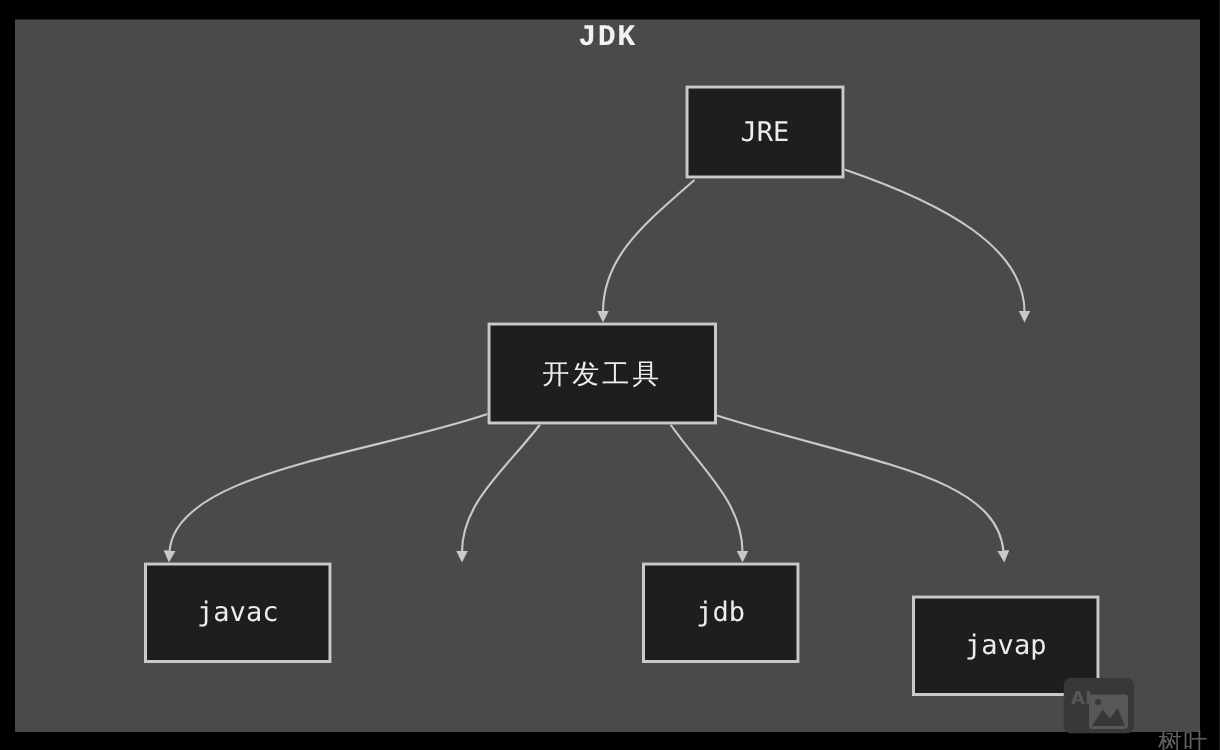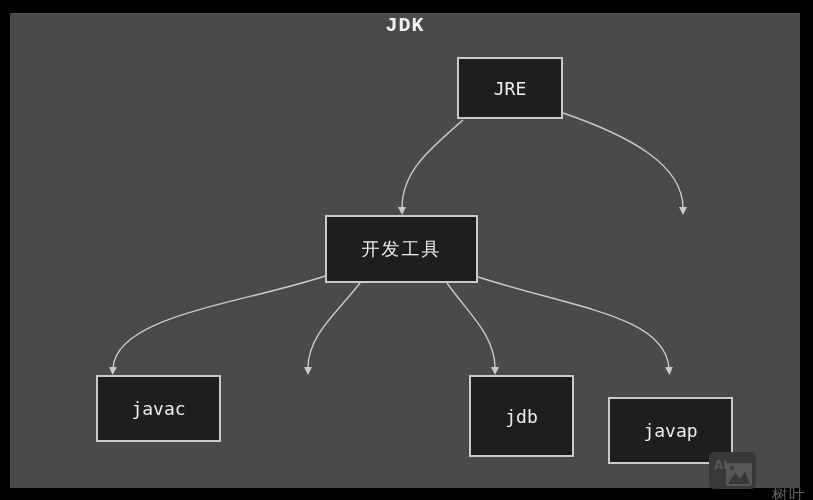--- a/index.html
+++ b/index.html
@@ -28,21 +28,21 @@
     display:flex;align-items:center;justify-content:center;
     font-size:18px;
   }
   .node.latin{font-family:"DejaVu Sans Mono",monospace;}
   .node.cjk{font-family:"Liberation Sans","DejaVu Sans",sans-serif;letter-spacing:2px;}
   .n-jre{left:447px;top:44px;width:106px;height:62px;}
   .n-dev{left:315px;top:202px;width:153px;height:68px;}
   .n-extra{left:594px;top:202px;width:155px;height:68px;}
   .n-javac{left:42px;top:362px;width:125px;height:67px;margin-left:44px;}
   .n-javadoc{left:227px;top:362px;width:146px;height:67px;}
-  .n-jdb{left:459px;top:362px;width:105px;height:82px;}
+  .n-jdb{left:418px;top:362px;width:105px;height:67px;}
   .n-javap{left:598px;top:384px;width:125px;height:67px;}
   .watermark{
     position:absolute;left:709px;top:452px;
     display:flex;align-items:flex-start;gap:16px;
   }
   .watermark-text{
     color:#5f5f5f;font-size:16px;font-weight:normal;
     font-family:"Liberation Sans","DejaVu Sans",sans-serif;
     letter-spacing:1px;
     margin-top:33px;

